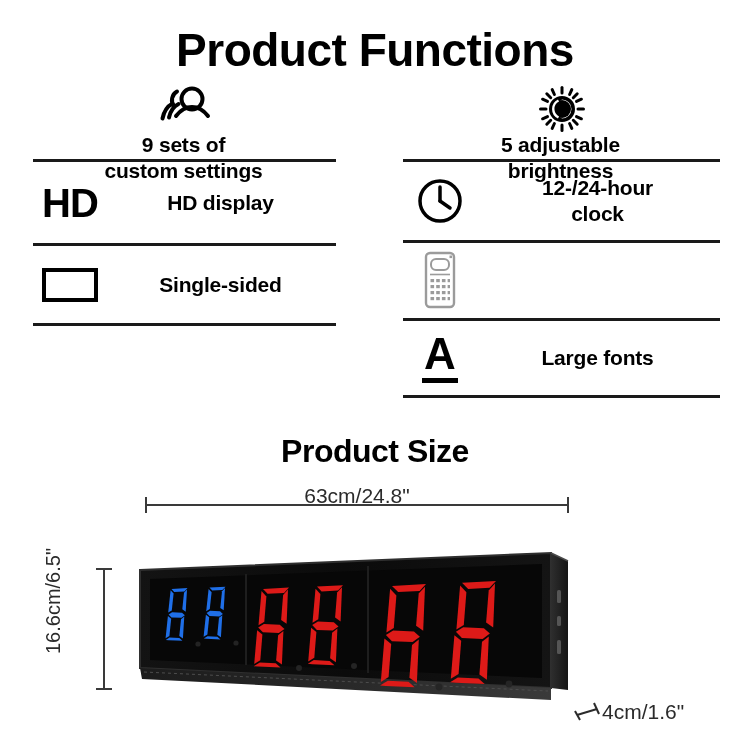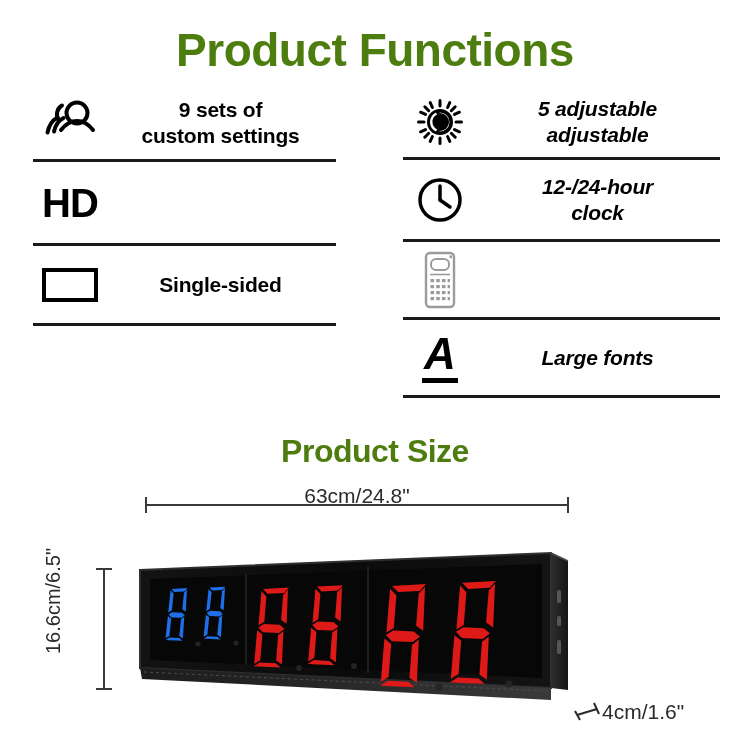--- a/index.html
+++ b/index.html
@@ -17,21 +17,21 @@
   }
 
   
   .section-title {
     position: absolute;
     left: 0;
     width: 750px;
     text-align: center;
     font-weight: bold;
     letter-spacing: -0.5px;
-    color: #4d7c0f;
+    color: #000000;
   }
   #functions-title {
     top: 24px;
     font-size: 46px;
     line-height: 52px;
   }
   #size-title {
     top: 428px;
     font-size: 32px;
     line-height: 46px;
@@ -46,32 +46,32 @@
     height: 312px;
     display: flex;
     flex-direction: row;
   }
   .feature-col {
     width: 375px;
     display: flex;
     flex-direction: column;
   }
   .feature-col.left  { padding-left: 33px;  padding-right: 39px; }
-  .feature-col.right { padding-left: 28px;  padding-right: 30px; font-style: italic; }
+  .feature-col.right { padding-left: 28px;  padding-right: 30px; }
   .feature-col { box-sizing: border-box; }
 
   .feature-row {
     position: relative;
     display: flex;
     flex-direction: row;
     align-items: center;
     border-bottom: 3px solid #1a1a1a;
     box-sizing: border-box;
   }
-  .feature-row.r1 { height: 76px; }
+  .feature-row.r1 { height: 76px; flex-direction: column; }
   .feature-row.r2 { height: 84px; }
   .feature-row.r3 { height: 80px; }
   .feature-row.r4 { height: 80px; }
 
   .feature-icon {
     width: 74px;
     min-width: 74px;
     height: 100%;
     display: flex;
     align-items: center;
@@ -218,20 +218,23 @@
       </div>
       <div class="feature-label">
         <span>9 sets of</span>
         <span class="l2">custom settings</span>
       </div>
     </div>
 
     <div class="feature-row r2">
       <div class="feature-icon">
         <span class="text-icon hd">HD</span>
+      </div>
+      <div class="feature-label">
+        <span>HD display</span>
       </div>
     </div>
 
 
     <div class="feature-row r4">
       <div class="feature-icon">
         <svg width="58" height="40" viewBox="0 0 58 40" aria-hidden="true">
           <rect x="3" y="5" width="52" height="30" fill="none" stroke="#000" stroke-width="4"></rect>
         </svg>
       </div>
@@ -265,21 +268,21 @@
             <line x1="15.4" y1="37.5" x2="13.2" y2="42.4"></line>
             <line x1="3.6" y1="13.2" x2="8.5" y2="15.4"></line>
             <line x1="37.5" y1="30.6" x2="42.4" y2="32.8"></line>
             <line x1="42.4" y1="13.2" x2="37.5" y2="15.4"></line>
             <line x1="8.5" y1="30.6" x2="3.6" y2="32.8"></line>
           </g>
         </svg>
       </div>
       <div class="feature-label">
         <span>5 adjustable</span>
-        <span class="l2">adjustable</span>
+        <span class="l2">brightness</span>
       </div>
     </div>
 
     <div class="feature-row r2">
       <div class="feature-icon">
         <svg width="48" height="48" viewBox="0 0 48 48" aria-hidden="true">
           <circle cx="24" cy="24" r="20" fill="none" stroke="#000" stroke-width="3.5"></circle>
           <line x1="24" y1="24" x2="24" y2="10" stroke="#000" stroke-width="3.5" stroke-linecap="round"></line>
           <line x1="24" y1="24" x2="34" y2="31" stroke="#000" stroke-width="3.5" stroke-linecap="round"></line>
         </svg>

